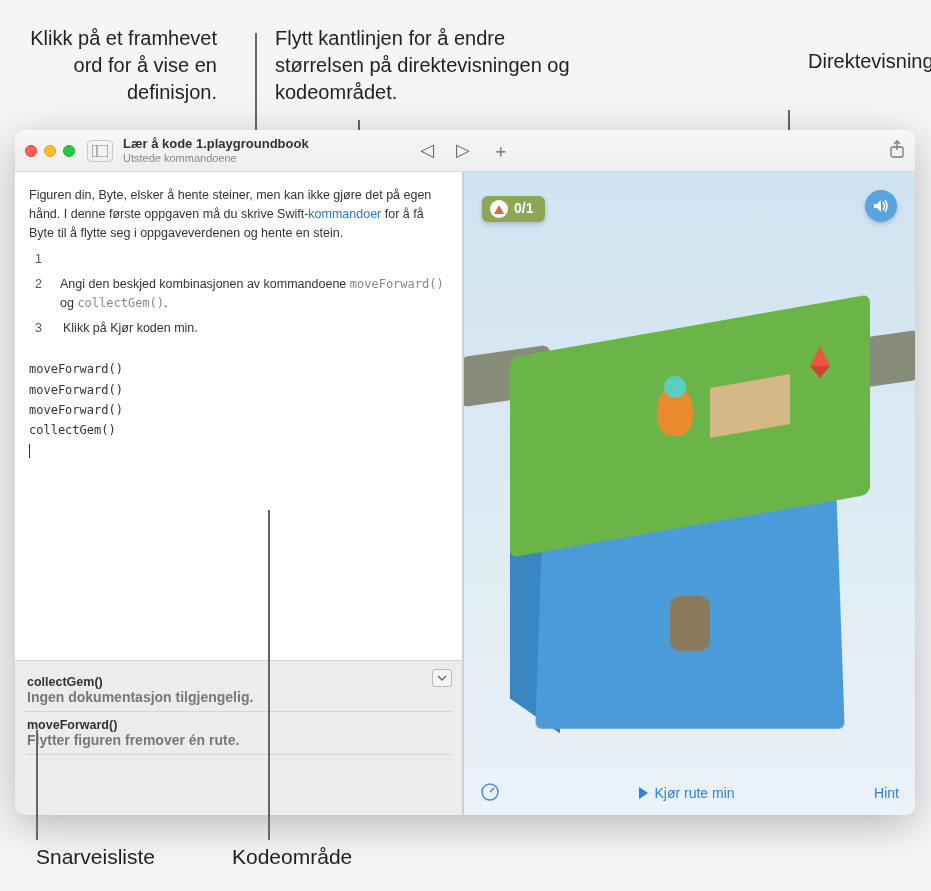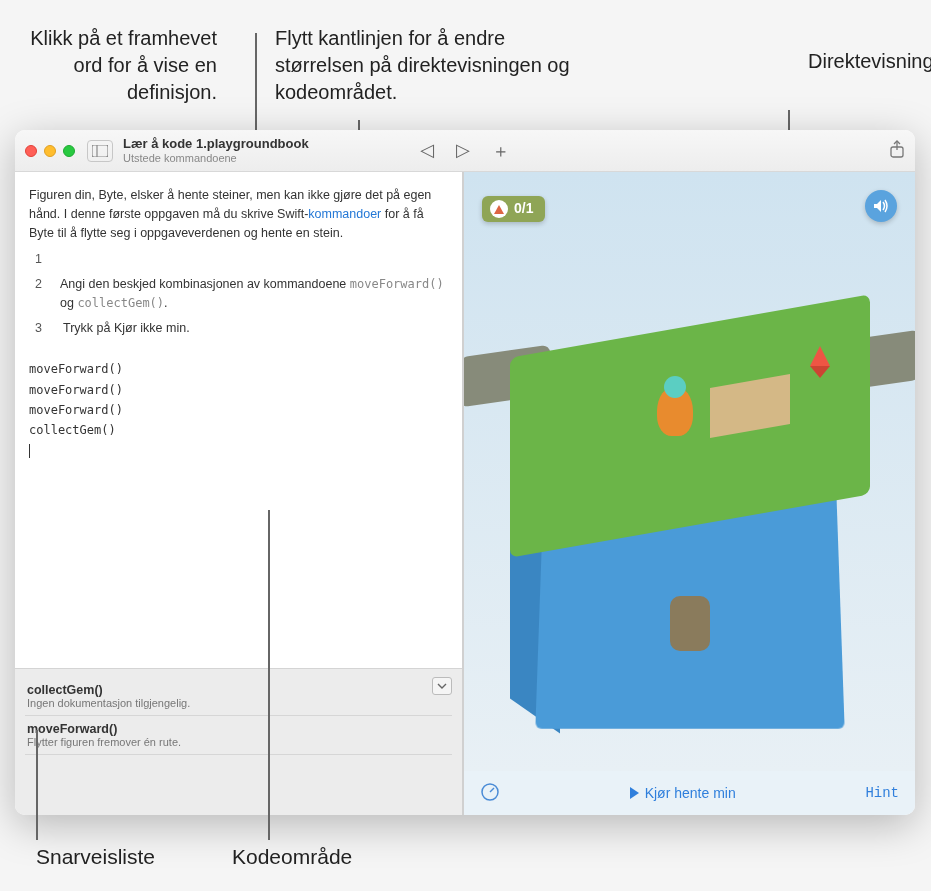--- a/index.html
+++ b/index.html
@@ -86,21 +86,21 @@
   .code-line {}
   .cursor { display:inline-block; width:1px; height:14px; background:#333; vertical-align:middle;}
   .shortcuts {
     background:#ececec; border-top:1px solid #d4d4d4; padding:8px 10px 60px 10px;
     position:relative;
   }
   .shortcut-item {
     border-bottom:1px solid #d6d6d6; padding:6px 2px;
   }
   .shortcut-name { font-size:12.5px; font-weight:700; color:#333;}
-  .shortcut-desc { font-size:11px; color:#777;}
+  .shortcut-desc { font-size:14px; color:#777;font-weight:bold;}
   .shortcuts-toggle {
     position:absolute; right:10px; top:8px; width:20px; height:18px;
     border:1px solid #bbb; border-radius:3px; display:flex;align-items:center;justify-content:center;
     font-size:10px; color:#666; background:#f5f5f5;
   }
   .right {
     flex:1; background:#e9f2f8; position:relative; display:flex; flex-direction:column;
   }
   .viewport {
     flex:1; position:relative; overflow:hidden;
@@ -160,21 +160,21 @@
   .island.l2{right:-50px;top:50px;}
   .stairs{position:absolute;left:200px;top:95px;width:80px;height:50px;background:#d4b886;transform:skewY(-10deg);}
   .waterfall-rock{position:absolute;left:160px;top:310px;width:40px;height:55px;background:#8a7b5c;border-radius:10px;}
   .bottom-bar {
     height:44px; background:rgba(255,255,255,0); display:flex; align-items:center;
     padding:0 16px; justify-content:space-between; font-size:14px;
   }
   .speed-ctl { color:#4a8bd6;}
   .run-btn { color:#2f7fdc; font-weight:500; display:flex; align-items:center; gap:6px;}
   .run-btn .play{width:0;height:0;border-top:6px solid transparent;border-bottom:6px solid transparent;border-left:9px solid #2f7fdc;}
-  .hint-btn { color:#2f7fdc;font-family:Liberation Mono, monospace;}
+  .hint-btn { color:#2f7fdc;}
   .bottom-label {
     position:absolute; font-size:21px; color:#222;
   }
 </style>
 </head>
 <body>
 
 <div class="callout" style="left:17px;top:25px;width:200px;text-align:right;">Klikk på et framhevet ord for å vise en definisjon.</div>
 <div class="callout-line" style="left:255px;top:33px;width:2px;height:220px;"></div>
 
@@ -227,21 +227,21 @@
             <span class="num">1</span>
           </li>
           <li>
             <span class="num">2</span>
             <span>
               <span>Angi den beskjed kombinasjonen av kommandoene </span><span class="code-token">moveForward()</span><span> og </span><span class="code-token">collectGem()</span><span>.</span>
             </span>
           </li>
           <li>
             <span class="num">3</span>
-            <span>Trykk på Kjør ikke min.</span>
+            <span>Klikk på Kjør koden min.</span>
           </li>
         </ol>
       </div>
 
       <div class="code-area">
         <div class="code-line">moveForward()</div>
         <div class="code-line">moveForward()</div>
         <div class="code-line">moveForward()</div>
         <div class="code-line">collectGem()</div>
         <div class="code-line"><span class="cursor"></span></div>
@@ -294,21 +294,21 @@
       </div>
       <div class="bottom-bar">
         <div class="speed-ctl">
           <svg width="20" height="20" viewBox="0 0 20 20">
               <circle cx="10" cy="10" r="8" fill="none" stroke="#4a8bd6" stroke-width="1.5"></circle>
               <line x1="10" y1="10" x2="14" y2="6" stroke="#4a8bd6" stroke-width="1.5"></line>
             </svg>
         </div>
         <div class="run-btn">
           <span class="play"></span>
-          <span>Kjør hente min</span>
+          <span>Kjør rute min</span>
         </div>
         <div class="hint-btn">Hint</div>
       </div>
     </div>
   </div>
 </div>
 
 <div class="callout-line" style="left:36px;top:730px;width:2px;height:110px;"></div>
 <div class="bottom-label" style="left:36px;top:845px;">Snarveisliste</div>
 

